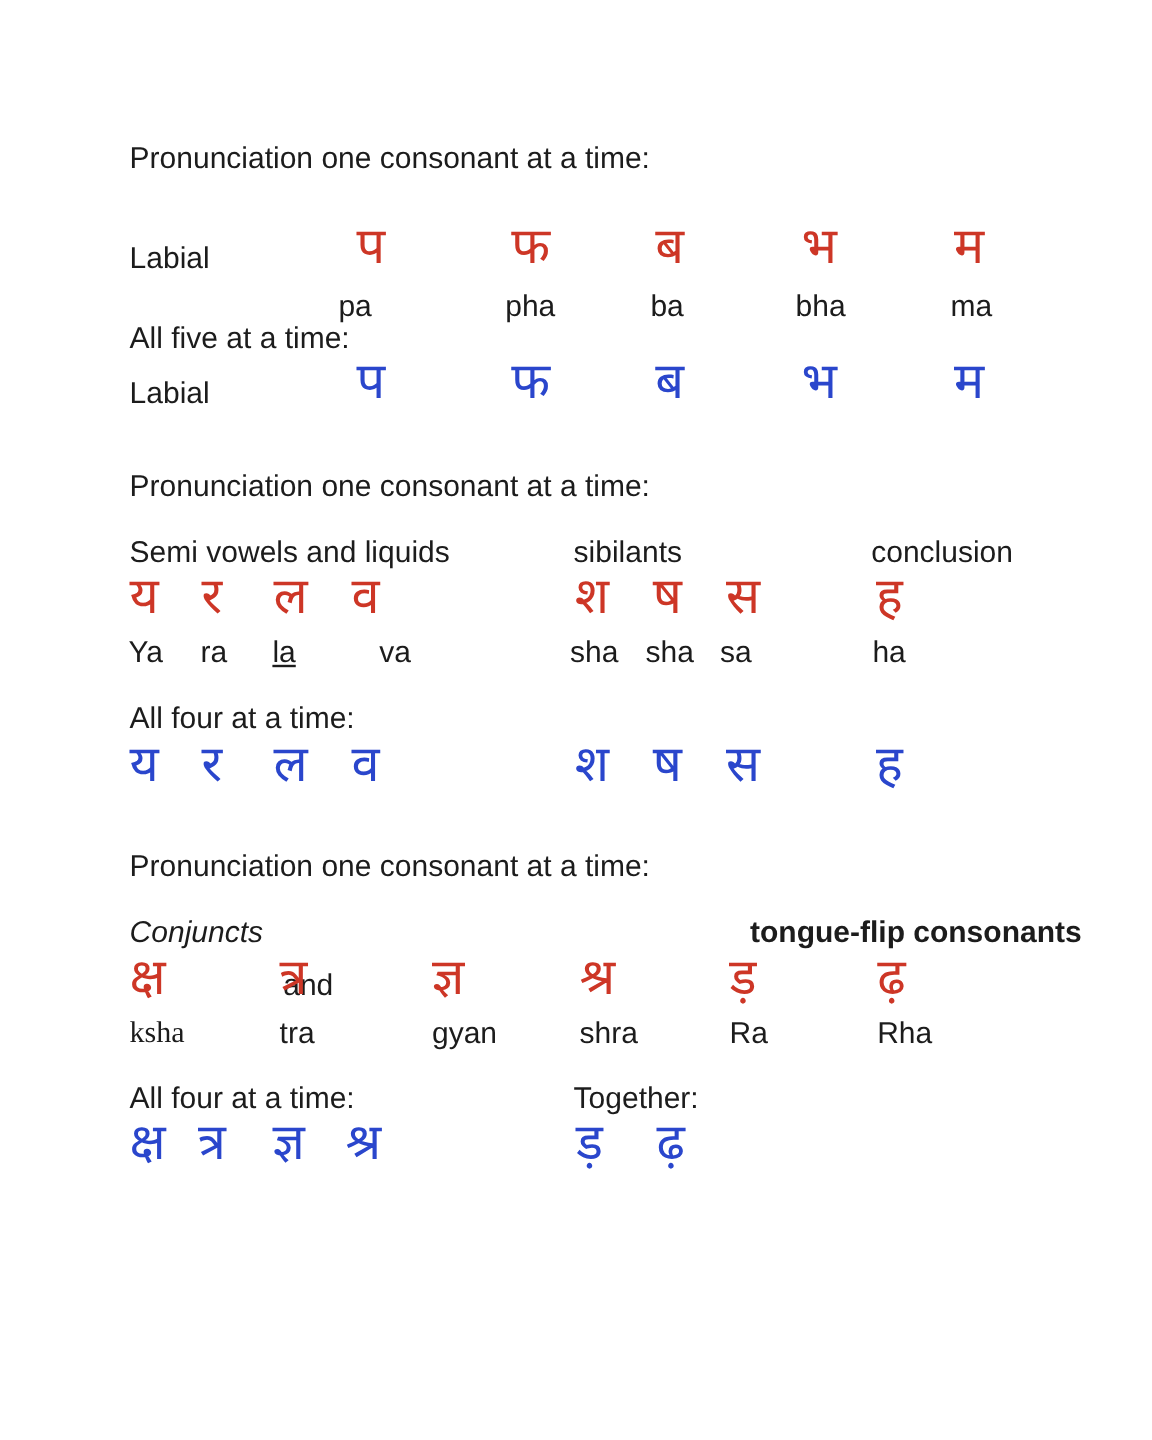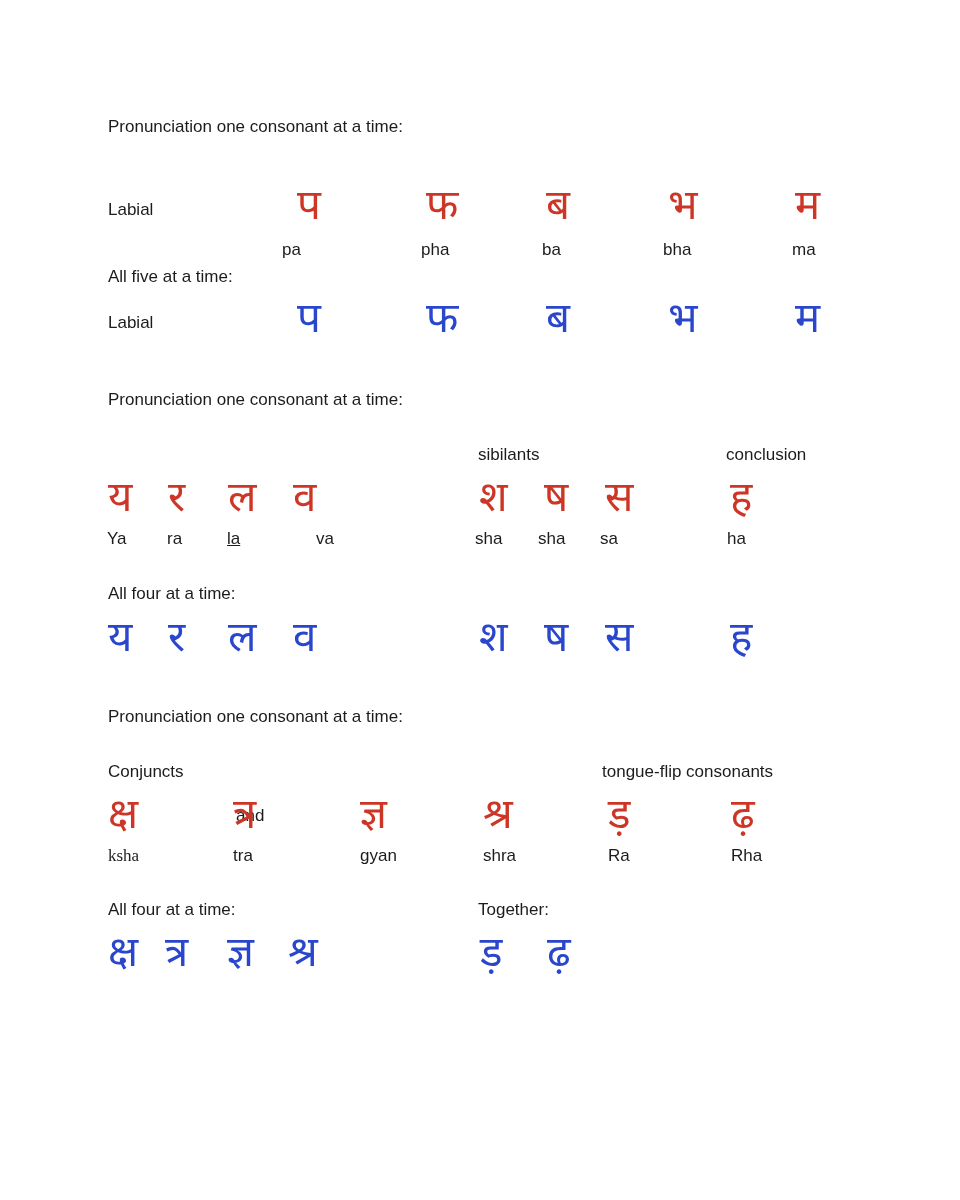--- a/index.html
+++ b/index.html
@@ -13,21 +13,21 @@
     position: relative;
     width: 960px;
     height: 1200px;
     background: var(--bg);
     font-family: "Liberation Sans", sans-serif;
     color: var(--ink);
     overflow: hidden;
   }
   .en {
     position: absolute;
-    font-size: 17px;
+    font-size: 25px;
     line-height: 1.2;
     white-space: nowrap;
     color: var(--ink);
   }
   .dev {
     position: absolute;
     font-size: 42px;
     line-height: 1.0;
     white-space: nowrap;
   }
@@ -58,20 +58,21 @@
 
   <div class="en" style="left:108px; top:313px;">Labial</div>
   <span class="dev blue" style="left:297px; top:297px;">प</span>
   <span class="dev blue" style="left:426px; top:297px;">फ</span>
   <span class="dev blue" style="left:546px; top:297px;">ब</span>
   <span class="dev blue" style="left:668px; top:297px;">भ</span>
   <span class="dev blue" style="left:795px; top:297px;">म</span>
 
   <div class="en" style="left:108px; top:390px;">Pronunciation one consonant at a time:</div>
 
+  <div class="en" style="left:108px; top:445px;">Semi vowels and liquids</div>
   <div class="en" style="left:478px; top:445px;">sibilants</div>
   <div class="en" style="left:726px; top:445px;">conclusion</div>
 
   <span class="dev red" style="left:108px; top:476px;">य</span>
   <span class="dev red" style="left:168px; top:476px;">र</span>
   <span class="dev red" style="left:228px; top:476px;">ल</span>
   <span class="dev red" style="left:293px; top:476px;">व</span>
   <span class="dev red" style="left:479px; top:476px;">श</span>
   <span class="dev red" style="left:544px; top:476px;">ष</span>
   <span class="dev red" style="left:605px; top:476px;">स</span>
@@ -92,23 +93,23 @@
   <span class="dev blue" style="left:168px; top:616px;">र</span>
   <span class="dev blue" style="left:228px; top:616px;">ल</span>
   <span class="dev blue" style="left:293px; top:616px;">व</span>
   <span class="dev blue" style="left:479px; top:616px;">श</span>
   <span class="dev blue" style="left:544px; top:616px;">ष</span>
   <span class="dev blue" style="left:605px; top:616px;">स</span>
   <span class="dev blue" style="left:730px; top:616px;">ह</span>
 
   <div class="en" style="left:108px; top:707px;">Pronunciation one consonant at a time:</div>
 
-  <div class="en" style="left:108px; top:762px;">Conjuncts</div>
+  <div class="en" style="left:108px; top:762px;font-style:italic;">Conjuncts</div>
   <div class="en" style="left:236px; top:762px;margin-top:44px;">and</div>
-  <div class="en" style="left:602px; top:762px;">tongue-flip consonants</div>
+  <div class="en" style="left:625px; top:762px;font-weight:bold;">tongue-flip consonants</div>
 
   <span class="dev red" style="left:108px; top:793px;">क्ष</span>
   <span class="dev red" style="left:233px; top:793px;">त्र</span>
   <span class="dev red" style="left:360px; top:793px;">ज्ञ</span>
   <span class="dev red" style="left:483px; top:793px;">श्र</span>
   <span class="dev red" style="left:608px; top:793px;">ड़</span>
   <span class="dev red" style="left:731px; top:793px;">ढ़</span>
 
   <span class="en" style="left:108px; top:846px;font-family:Liberation Serif, serif;">ksha</span>
   <span class="en" style="left:233px; top:846px;">tra</span>

